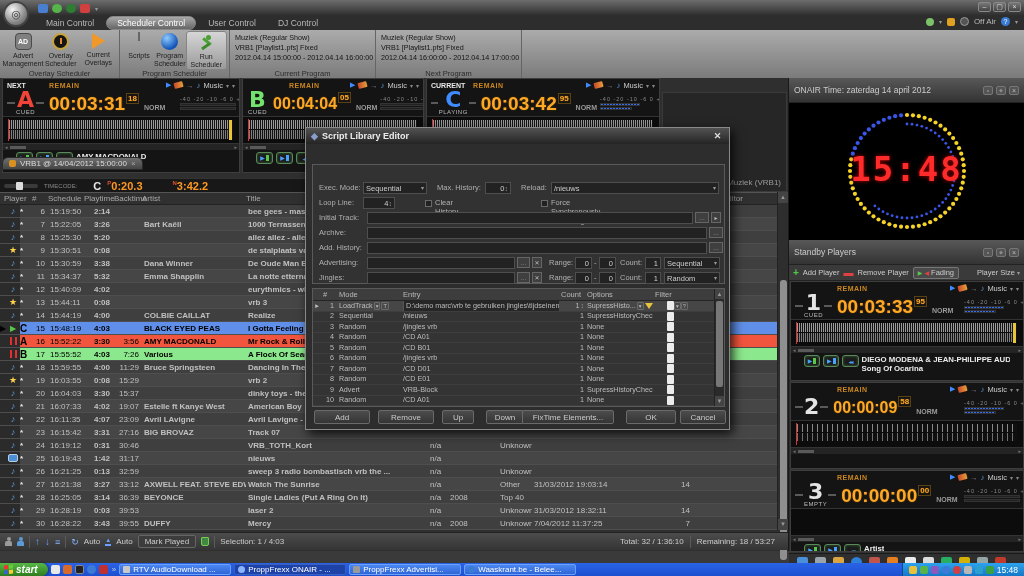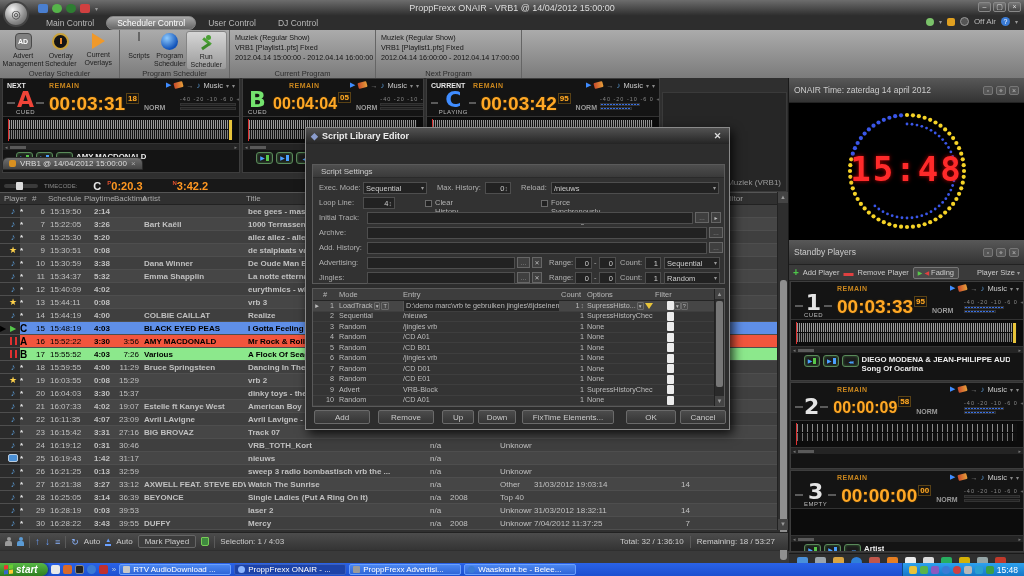--- a/index.html
+++ b/index.html
@@ -229,21 +229,20 @@
 <div id="screen">
 
   <div id="titlebar" class="ab">
     <span id="appOrb">◎</span>
     <span style="width:34px"></span>
     <span class="qi" style="background:#4a7fd0"></span>
     <span class="qi" style="background:#56b44a;border-radius:50%"></span>
     <span class="qi" style="background:#2e7d32;border-radius:50%"></span>
     <span class="qi" style="background:#d04040"></span>
     <span class="caret" style="margin-left:5px">▾</span>
-    <span id="titleText">ProppFrexx ONAIR - VRB1 @ 14/04/2012 15:00:00</span>
     <span class="winbtns">
       <span class="wb">–</span>
       <span class="wb">▢</span>
       <span class="wb">×</span>
     </span>
   </div>
 
   <div id="tabrow" class="ab">
     <span class="rtab">Main Control</span>
     <span class="rtab active">Scheduler Control</span>
@@ -1316,21 +1315,20 @@
     </div>
   </div>
 
   <div id="dialog" class="ab">
     <div id="dlgTitle">
       <span class="dlg-diamond">◆</span>
       <span>Script Library Editor</span>
       <span id="dlgClose">✕</span>
     </div>
     <div id="grpBox">
-      <div id="grpHead">Script Settings</div>
       <div class="grow" style="top:16px">
         <span class="dl" style="left:6px">Exec. Mode:</span>
         <span class="din gi" style="left:50px;width:64px"><span>Sequential</span><span class="caret" style="float:right">▾</span></span>
         <span class="dl" style="left:124px">Max. History:</span>
         <span class="din gi" style="left:172px;width:26px;text-align:right"><span>0</span><span class="spin">↕</span></span>
         <span class="dl" style="left:208px">Reload:</span>
         <span class="din gi" style="left:238px;width:168px"><span>/nieuws</span><span class="caret" style="float:right">▾</span></span>
       </div>
       <div class="grow" style="top:31px">
         <span class="dl" style="left:6px">Loop Line:</span>
@@ -1593,21 +1591,21 @@
       <div id="dlgTblScroll">
         <div class="sc-btn" style="height:10px;line-height:10px">▲</div>
         <div class="thumb"></div>
         <div class="sc-btn" style="position:absolute;bottom:0;left:0;right:0;height:10px;line-height:10px">▼</div>
       </div>
     </div>
     <div id="dlgBtns">
       <span class="dbtn" style="left:8px;width:56px">Add</span>
       <span class="dbtn" style="left:72px;width:56px">Remove</span>
       <span class="dbtn" style="left:136px;width:32px">Up</span>
-      <span class="dbtn" style="left:172px;width:38px">Down</span>
+      <span class="dbtn" style="left:180px;width:38px">Down</span>
       <span class="dbtn" style="left:216px;width:92px">FixTime Elements...</span>
       <span class="dbtn" style="left:320px;width:50px">OK</span>
       <span class="dbtn" style="left:374px;width:46px">Cancel</span>
     </div>
   </div>
 
 
   <div id="taskbar" class="ab">
     <span id="startBtn">
       <span class="flag">

